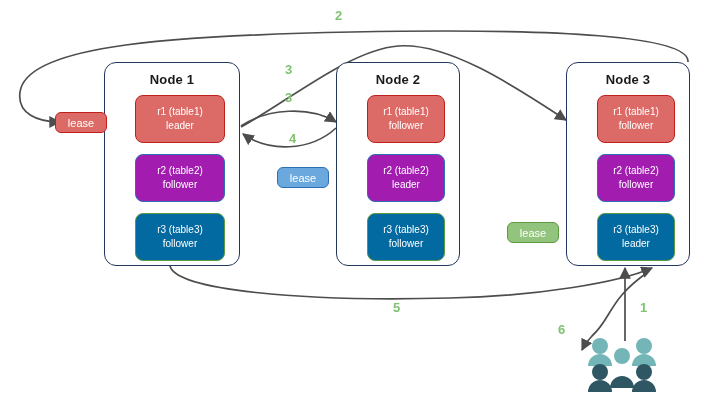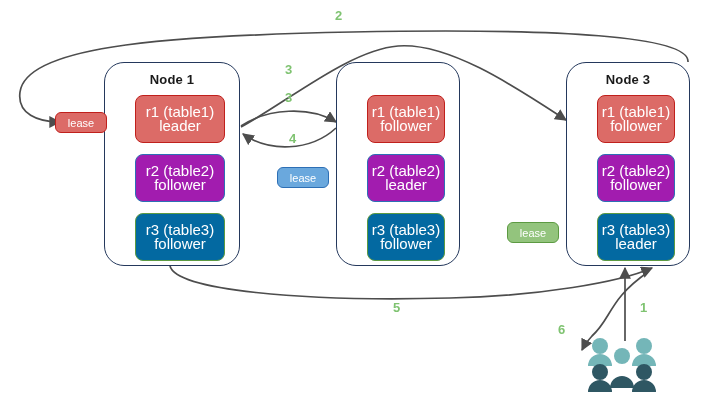--- a/index.html
+++ b/index.html
@@ -1,25 +1,25 @@
 <!DOCTYPE html>
 <html><head>
 <meta charset="utf-8">
 <style>
   html,body{margin:0;padding:0;background:#ffffff;}
   body{font-family:"Liberation Sans",sans-serif;}
   #canvas{position:relative;width:704px;height:405px;background:#ffffff;overflow:hidden;}
   #wires{position:absolute;left:0;top:0;width:704px;height:405px;pointer-events:none;}
 
-  .node{position:absolute;box-sizing:border-box;border:1.6px solid #24385c;border-radius:20px;background:#ffffff;}
+  .node{position:absolute;box-sizing:border-box;border:1.6px solid #24385c;border-radius:12px;background:#ffffff;}
   .node-title{position:absolute;left:0;right:0;top:9px;text-align:center;font-size:13px;font-weight:bold;color:#1a1a1a;letter-spacing:.2px;}
 
   .replica{position:absolute;left:30px;right:14px;height:48px;border-radius:8px;box-sizing:border-box;
            display:flex;flex-direction:column;align-items:center;justify-content:center;
-           color:#ffffff;font-size:15px;line-height:14px;text-align:center;}
+           color:#ffffff;font-size:10px;line-height:14px;text-align:center;}
   .replica .ln{display:block;}
   .rep-red{background:#dc6b67;border:1.6px solid #c0201c;}
   .rep-blue{background:#a21caf;border:1.6px solid #2d6fb5;}
   .rep-green{background:#0369a1;border:1.6px solid #5c9a42;}
 
   .lease{position:absolute;box-sizing:border-box;border-radius:6px;height:21px;min-width:52px;
          display:flex;align-items:center;justify-content:center;color:#ffffff;font-size:11px;text-align:right;}
   .lease-red{background:#dc6b67;border:1.6px solid #c0201c;}
   .lease-blue{background:#6aa8dd;border:1.6px solid #2d6fb5;}
   .lease-green{background:#93c47d;border:1.6px solid #5c9a42;}
@@ -65,20 +65,21 @@
       <span class="ln">r2 (table2)</span>
       <span class="ln">follower</span>
     </div>
     <div class="replica rep-green" style="top:150px;">
       <span class="ln">r3 (table3)</span>
       <span class="ln">follower</span>
     </div>
   </div>
 
   <div class="node" style="left:336px;top:62px;width:124px;height:204px;">
+    <div class="node-title">Node 2</div>
     <div class="replica rep-red" style="top:32px;">
       <span class="ln">r1 (table1)</span>
       <span class="ln">follower</span>
     </div>
     <div class="replica rep-blue" style="top:91px;">
       <span class="ln">r2 (table2)</span>
       <span class="ln">leader</span>
     </div>
     <div class="replica rep-green" style="top:150px;">
       <span class="ln">r3 (table3)</span>

